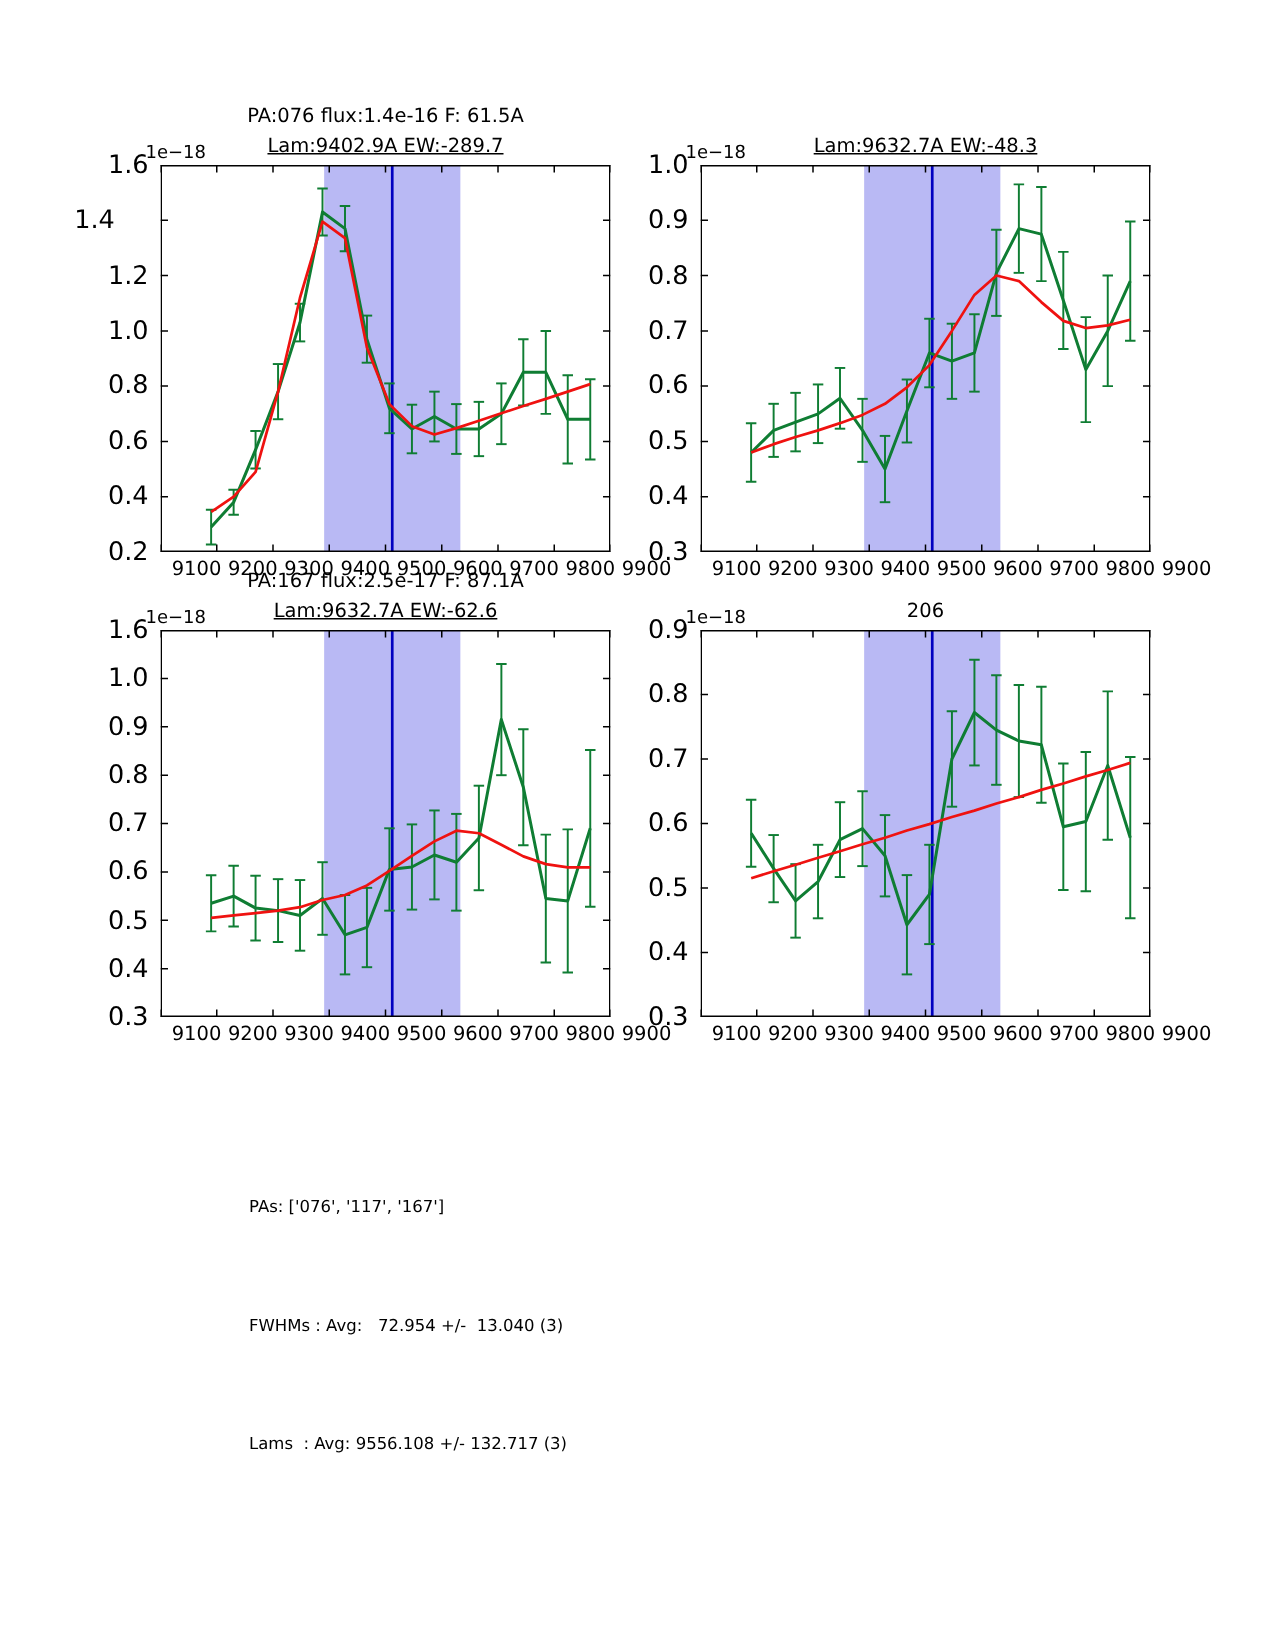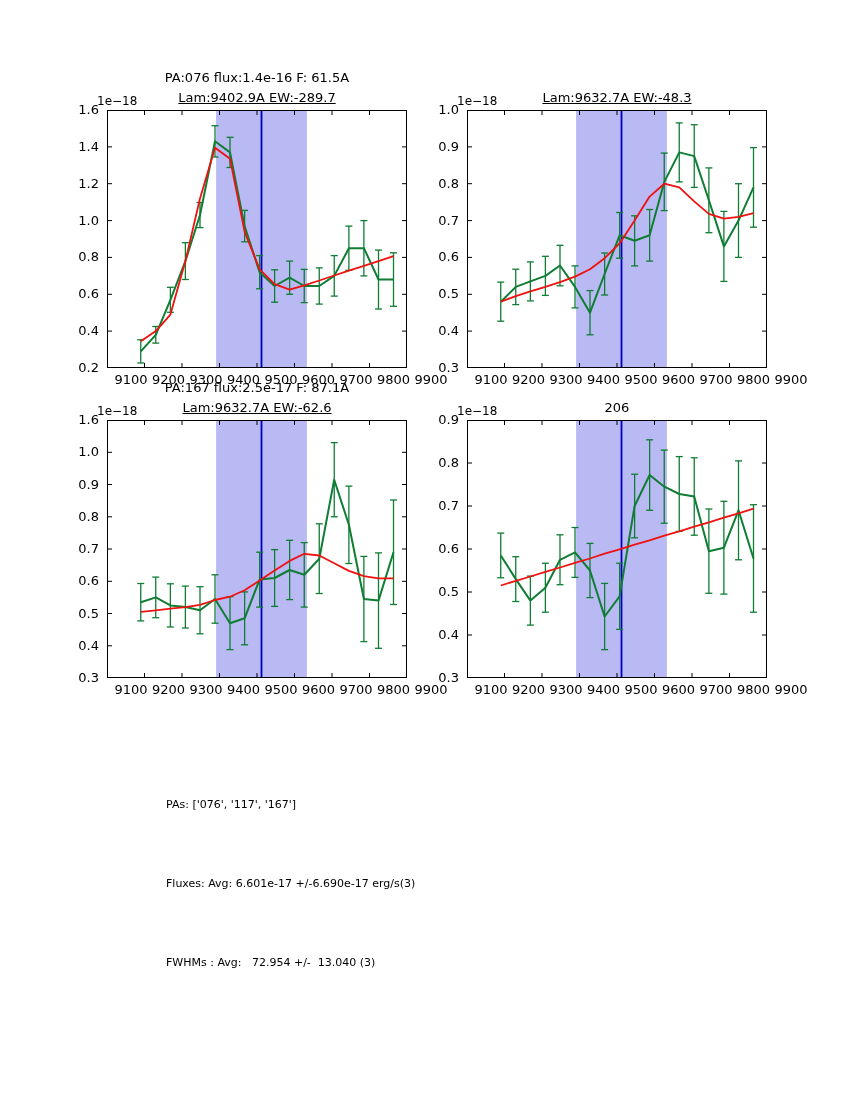--- a/index.html
+++ b/index.html
@@ -13,21 +13,21 @@
   .title-line{position:absolute;left:80px;width:300px;text-align:center;
               font-size:13px;line-height:16px;white-space:nowrap;}
   .t1{top:10px;}
   .t2{top:30px;text-decoration:underline;}
   .plot--single .t1{top:30px;}
   .offset{position:absolute;left:70px;top:34px;font-size:12px;}
   .canvas{position:absolute;left:80px;top:50px;}
   .xtick{position:absolute;top:312px;width:44px;text-align:center;
          font-size:13px;white-space:nowrap;margin-left:24px;}
   .ytick{position:absolute;left:0;width:72px;text-align:right;height:16px;
-         line-height:16px;font-size:13px;}
+         line-height:16px;font-size:17px;}
   .summary{position:absolute;left:166px;top:740px;font-size:11px;
            line-height:26.2px;white-space:pre;}
 </style>
 </head>
 <body>
 
 <div class="page">
 
   <div class="plot p0">
     <div class="title-line t1">PA:076 flux:1.4e-16 F: 61.5A</div>
@@ -140,21 +140,21 @@
       <div class="xtick" style="left: 245.5px;">9600</div>
       <div class="xtick" style="left: 283px;">9700</div>
       <div class="xtick" style="left: 320.5px;">9800</div>
       <div class="xtick" style="left: 358px;">9900</div>
       <div class="ytick" style="top: 300px;">0.2</div>
       <div class="ytick" style="top: 263.143px;">0.4</div>
       <div class="ytick" style="top: 226.286px;">0.6</div>
       <div class="ytick" style="top: 189.429px;">0.8</div>
       <div class="ytick" style="top: 152.571px;">1.0</div>
       <div class="ytick" style="top: 115.714px;">1.2</div>
-      <div class="ytick" style="top: 78.8571px;">1.4</div>
+      <div class="ytick" style="top: 78.8571px; text-align: center;">1.4</div>
       <div class="ytick" style="top: 42px;">1.6</div>
     </div>
 
   <div class="plot p1">
     <div class="title-line t2">Lam:9632.7A EW:-48.3</div>
     <div class="offset">1e−18</div>
     <svg class="canvas" width="300" height="258" viewBox="0 0 300 258">
         <rect x="109.1" y="0" width="90.8" height="258" fill="#b9b9f4"></rect>
         <line x1="154.5" x2="154.5" y1="0" y2="258" stroke="#0000c0" stroke-width="1.8"></line>
         <g stroke="#0f7d33" stroke-width="1.3">
@@ -511,19 +511,19 @@
       <div class="ytick" style="top: 257px;">0.4</div>
       <div class="ytick" style="top: 214px;">0.5</div>
       <div class="ytick" style="top: 171px;">0.6</div>
       <div class="ytick" style="top: 128px;">0.7</div>
       <div class="ytick" style="top: 85px;">0.8</div>
       <div class="ytick" style="top: 42px;">0.9</div>
     </div>
 
   <div class="summary">
     <div>PAs: ['076', '117', '167']</div>
-    <div>Fluxes: Avg: 6.601e-17 +/-6.690e-17 erg/s(3)</div>
     <div>FWHMs : Avg:   72.954 +/-  13.040 (3)</div>
+    <div>Lams  : Avg: 9556.108 +/- 132.717 (3)</div>
     
     
   </div>
 
 </div>
 
 </body></html>

